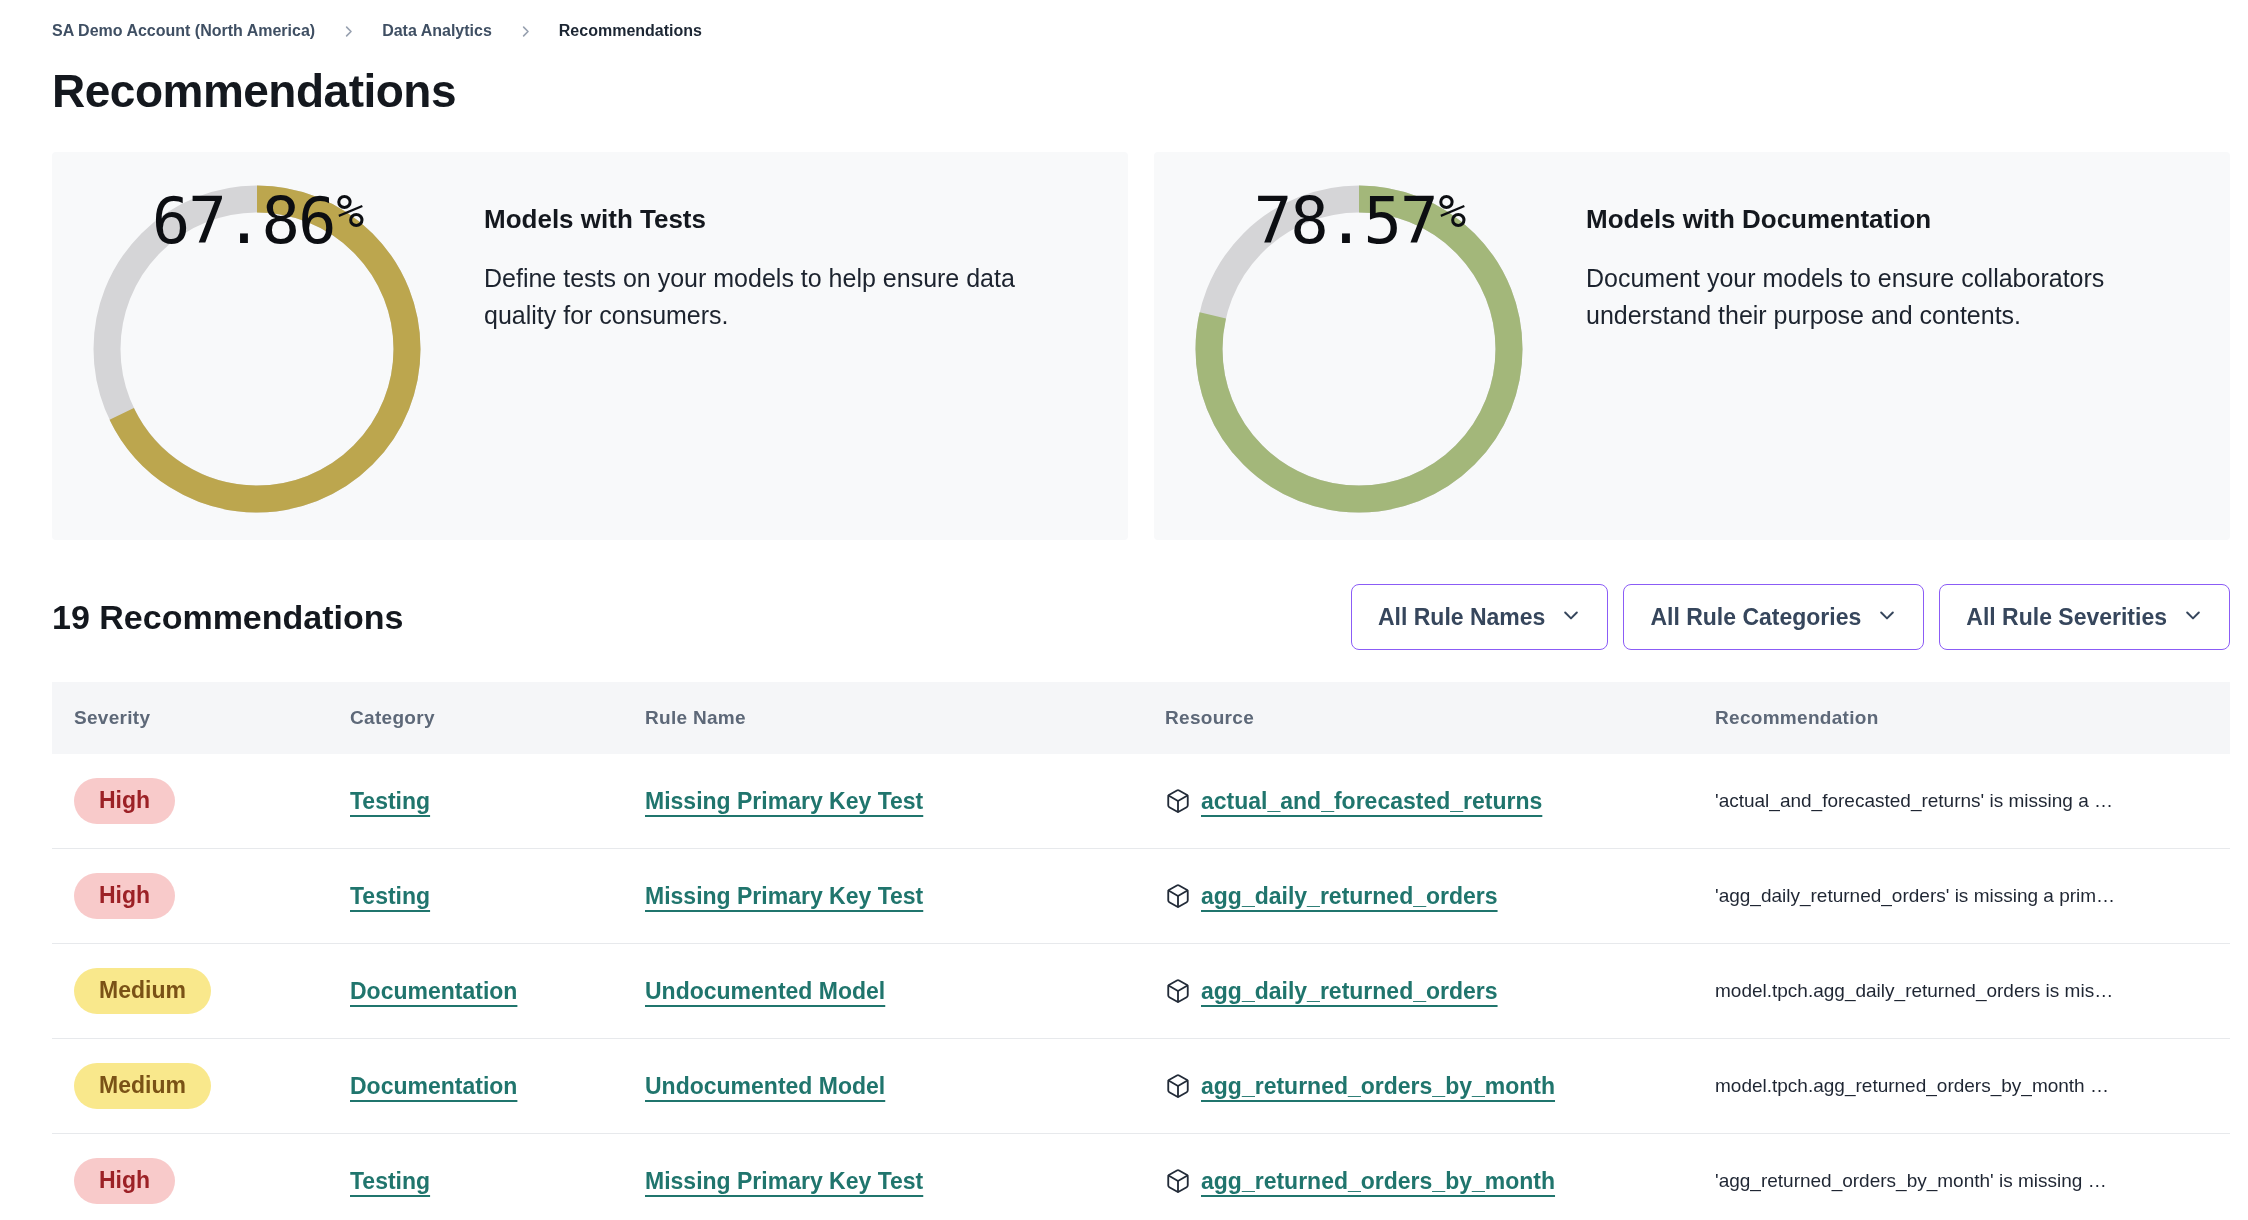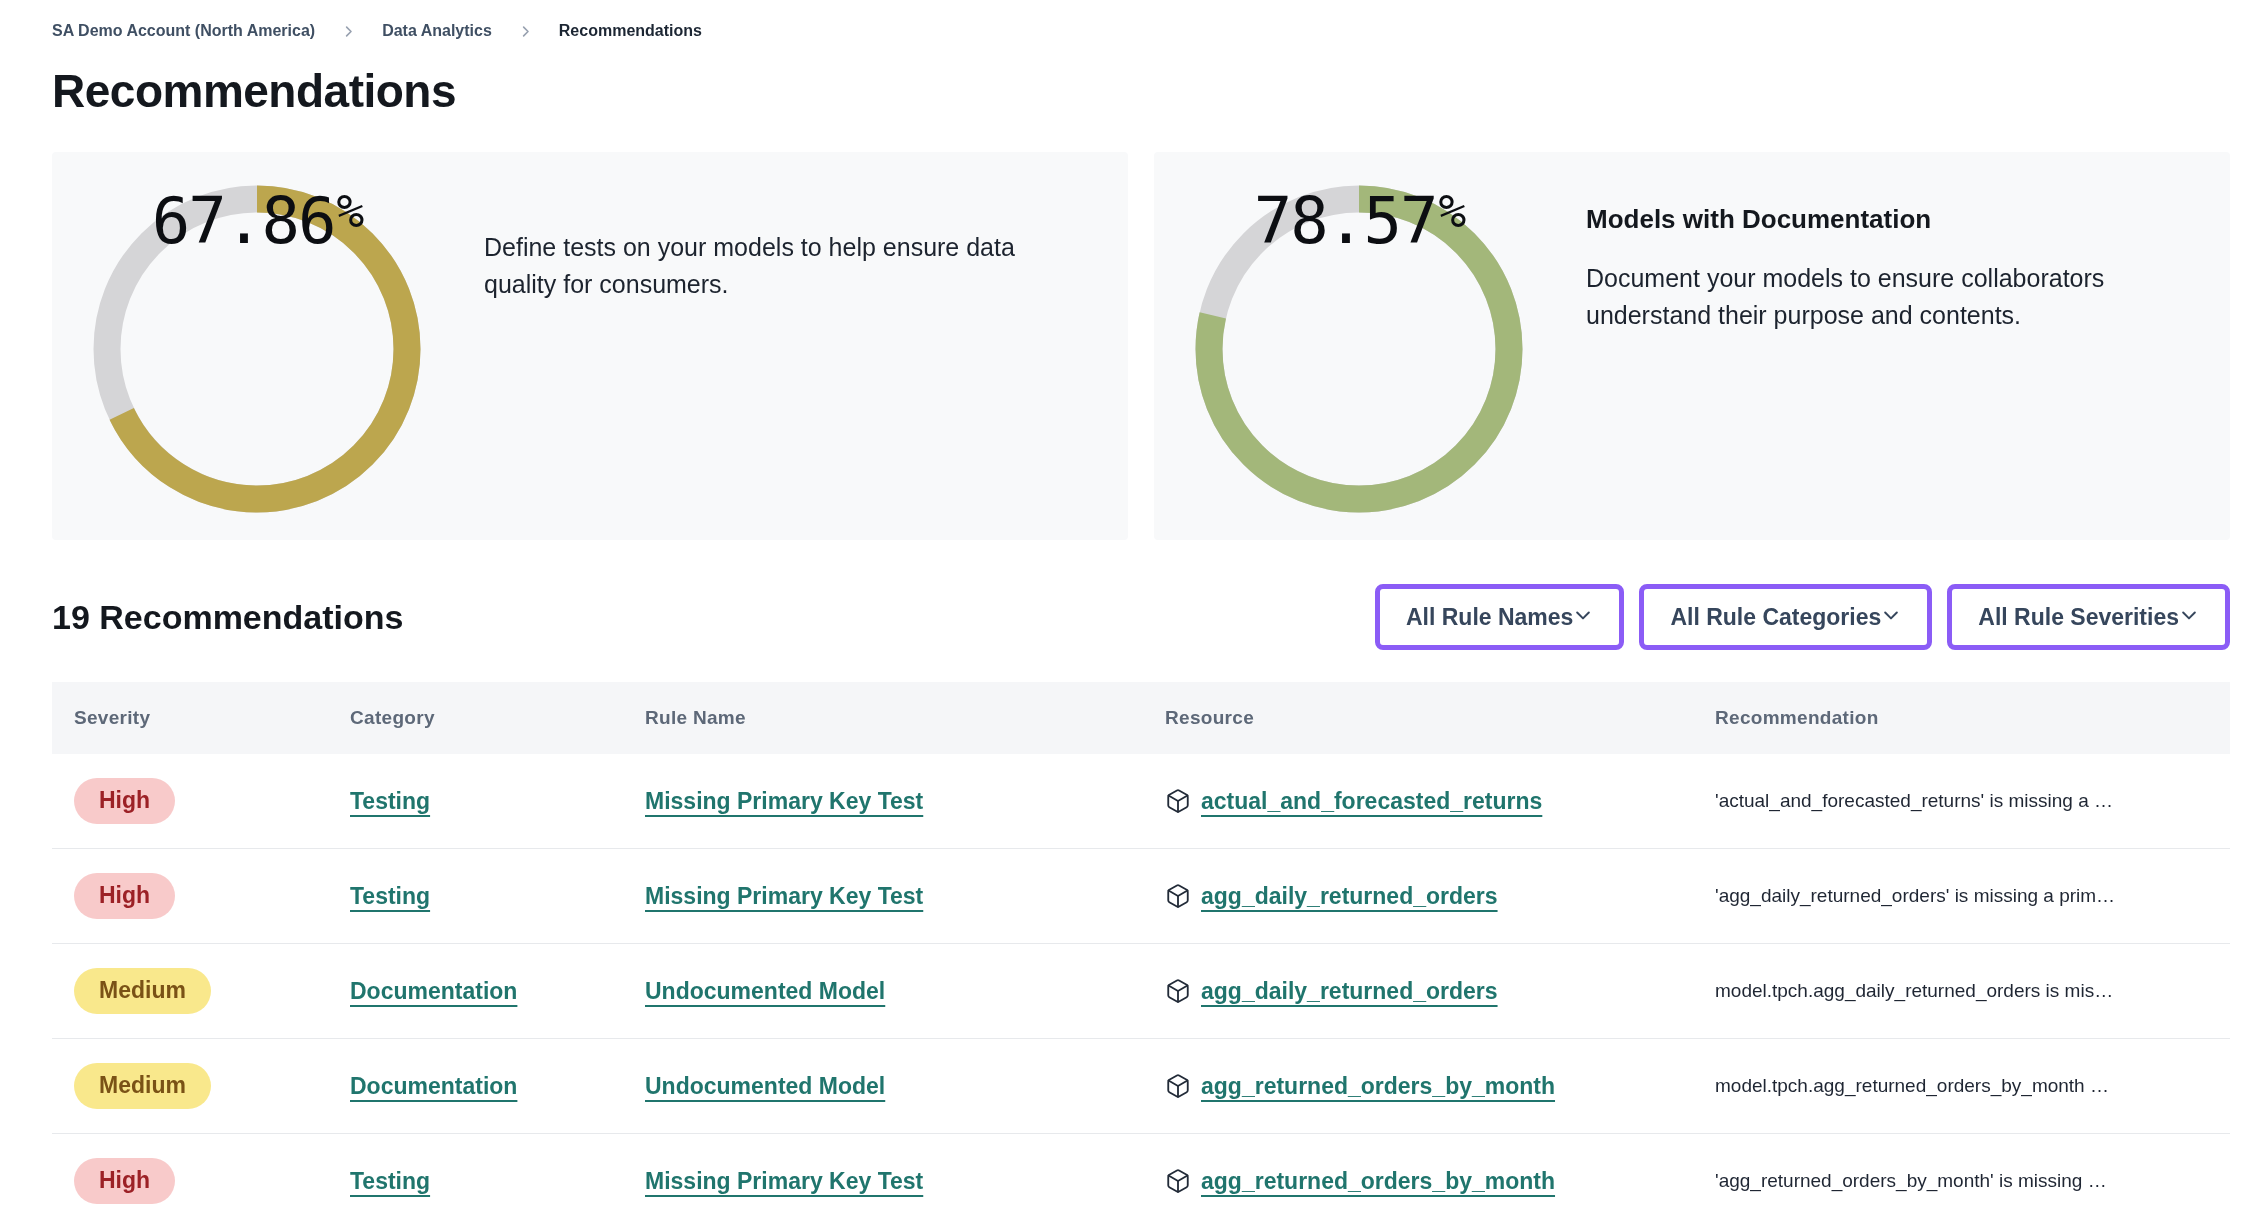--- a/index.html
+++ b/index.html
@@ -34,22 +34,22 @@
   .donut-label .pct-suffix { font-size:0.72em; margin-left:2px; }
   .card-text { padding-top:36px; }
   .card-title { font-size:26px; font-weight:700; color:#14181e; margin:0 0 20px; }
   .card-desc { font-size:25px; line-height:37px; color:#1c232e; max-width:650px; }
 
   
   .list-header { display:flex; align-items:center; justify-content:space-between; margin-bottom:32px; }
   .count-label { font-size:34px; font-weight:600; color:#14181e; }
   .filters { display:flex; gap:15px; }
   .filter-btn {
-    display:flex; align-items:center; gap:0; height:66px; padding:0 26px;
-    background:#fff; border:5px solid #8b5cf6; border-radius:8px;
+    display:flex; align-items:center; gap:16px; height:66px; padding:0 26px;
+    background:#fff; border:1px solid #8b5cf6; border-radius:8px;
     font-family:"Liberation Sans", sans-serif; font-size:23px; font-weight:600; color:#36465c; cursor:pointer;
   }
 
   
   .table { width:100%; }
   .thead, .trow { display:grid; grid-template-columns:276px 295px 520px 550px 1fr; align-items:center; }
   .thead { background:#f5f6f8; height:72px; }
   .th { font-size:19px; font-weight:700; color:#5d6878; padding-left:22px; letter-spacing:0.3px; }
   .trow { height:95px; border-bottom:1px solid #e7e9ec; }
   .cell { padding-left:22px; }
@@ -97,20 +97,21 @@
         <svg class="donut" viewBox="0 0 330 330">
           <circle class="track" cx="165" cy="165" r="150" stroke="#d5d5d7"></circle>
           <circle class="arc" cx="165" cy="165" r="150" stroke="#bca64e" stroke-dasharray="639.56543241781 942.4777960769379"></circle>
         </svg>
         <div class="donut-label">
           <span>67.86</span>
             <span class="pct-suffix">%</span>
         </div>
       </div>
       <div class="card-text">
+        <h2 class="card-title">Models with Tests</h2>
         <p class="card-desc">Define tests on your models to help ensure data quality for consumers.</p>
       </div>
     </section>
 
     <section class="card">
       <div class="donut-wrap">
         <svg class="donut" viewBox="0 0 330 330">
           <circle class="track" cx="165" cy="165" r="150" stroke="#d5d5d7"></circle>
           <circle class="arc" cx="165" cy="165" r="150" stroke="#a3b77a" stroke-dasharray="740.5048043776501 942.4777960769379"></circle>
         </svg>

